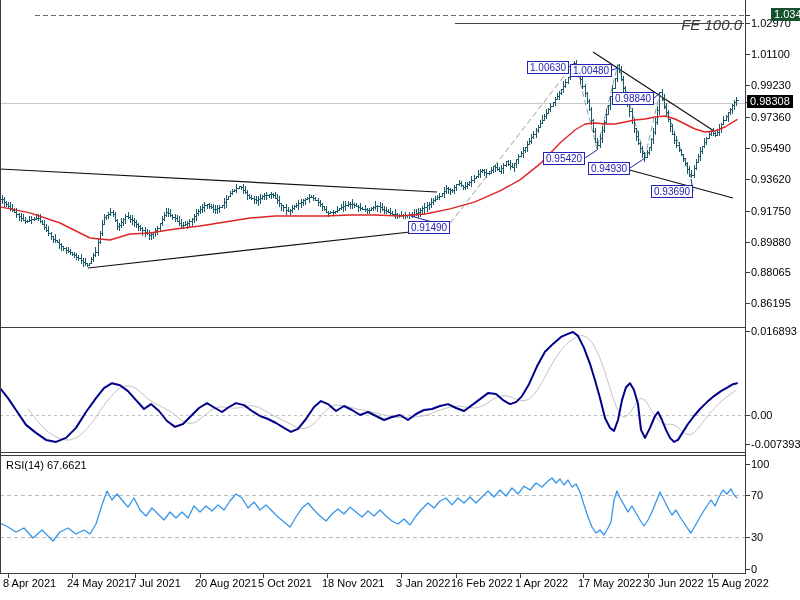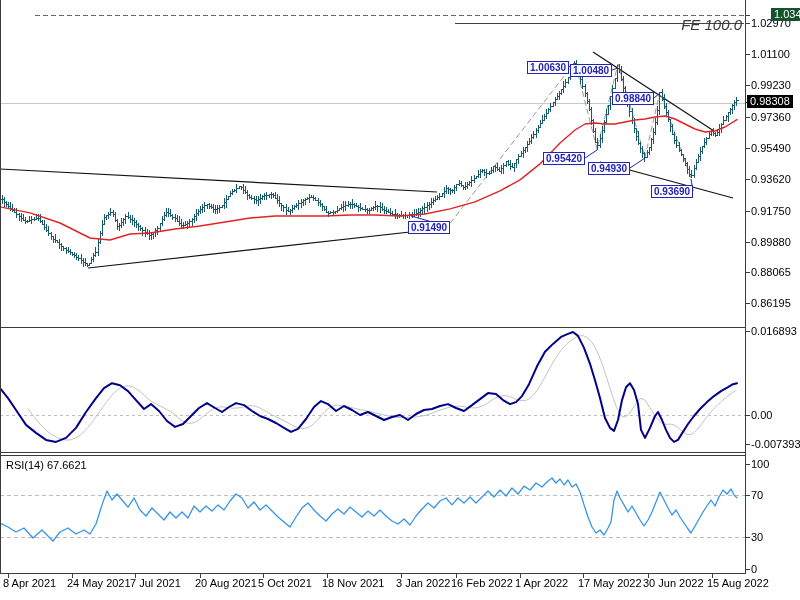--- a/index.html
+++ b/index.html
@@ -11,21 +11,21 @@
   .titlebar .sym{margin-right:9px;}
   .titlebar .q{margin-right:5px;}
   .watermark{position:absolute;left:115px;top:61px;width:400px;text-align:center;
              font-size:27px;color:#ccd1da;z-index:1;letter-spacing:.5px;}
   .panel-label{position:absolute;left:6px;font-size:11px;color:#000;z-index:5;white-space:nowrap;}
   .fe-label{position:absolute;right:58px;top:16px;font-size:15px;color:#3a3a3a;z-index:5;font-style:italic;}
   .ylab{position:absolute;left:751px;font-size:11px;line-height:12px;color:#000;z-index:6;white-space:nowrap;}
   .ylab-hi{position:absolute;left:747px;font-size:11px;line-height:13px;color:#fff;
            padding:0 3px;z-index:7;white-space:nowrap;}
   .xlab{position:absolute;top:577px;font-size:11px;color:#000;z-index:6;white-space:nowrap;}
-  .swing{position:absolute;font-size:10px;font-weight:bold;color:#2424b4;border:1px solid #2424b4;
+  .swing{position:absolute;font-size:10px;font-weight:normal;color:#2424b4;border:1px solid #2424b4;
          background:rgba(255,255,255,.92);padding:0 2px;line-height:11px;z-index:8;white-space:nowrap;}
 </style>
 </head>
 <body>
 
 <div id="root">
   <svg id="chart-svg" width="800" height="600">
       <line x1="0" y1="103" x2="745" y2="103" stroke="#c8c8c8" stroke-width="1" shape-rendering="crispEdges"></line>
       <line x1="35" y1="15.5" x2="745" y2="15.5" stroke="#686868" stroke-width="1" stroke-dasharray="5,3" shape-rendering="crispEdges"></line>
       <line x1="455" y1="23" x2="744" y2="23" stroke="#444444" stroke-width="1" shape-rendering="crispEdges"></line>

